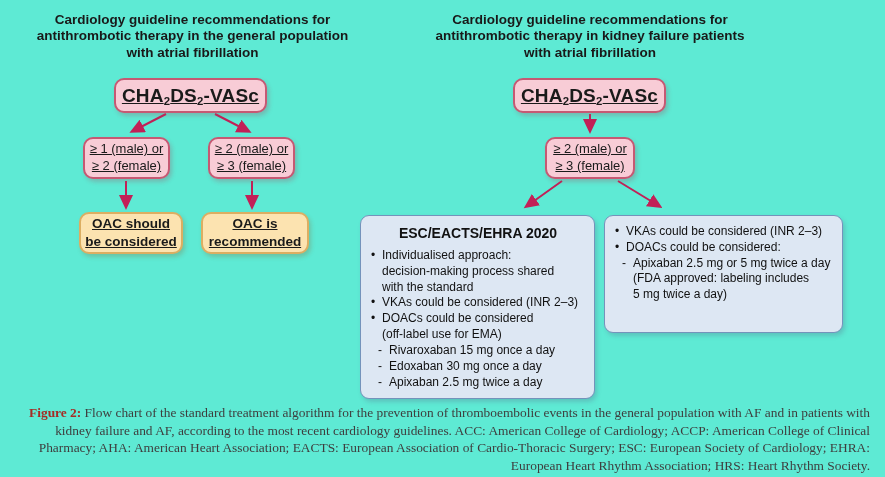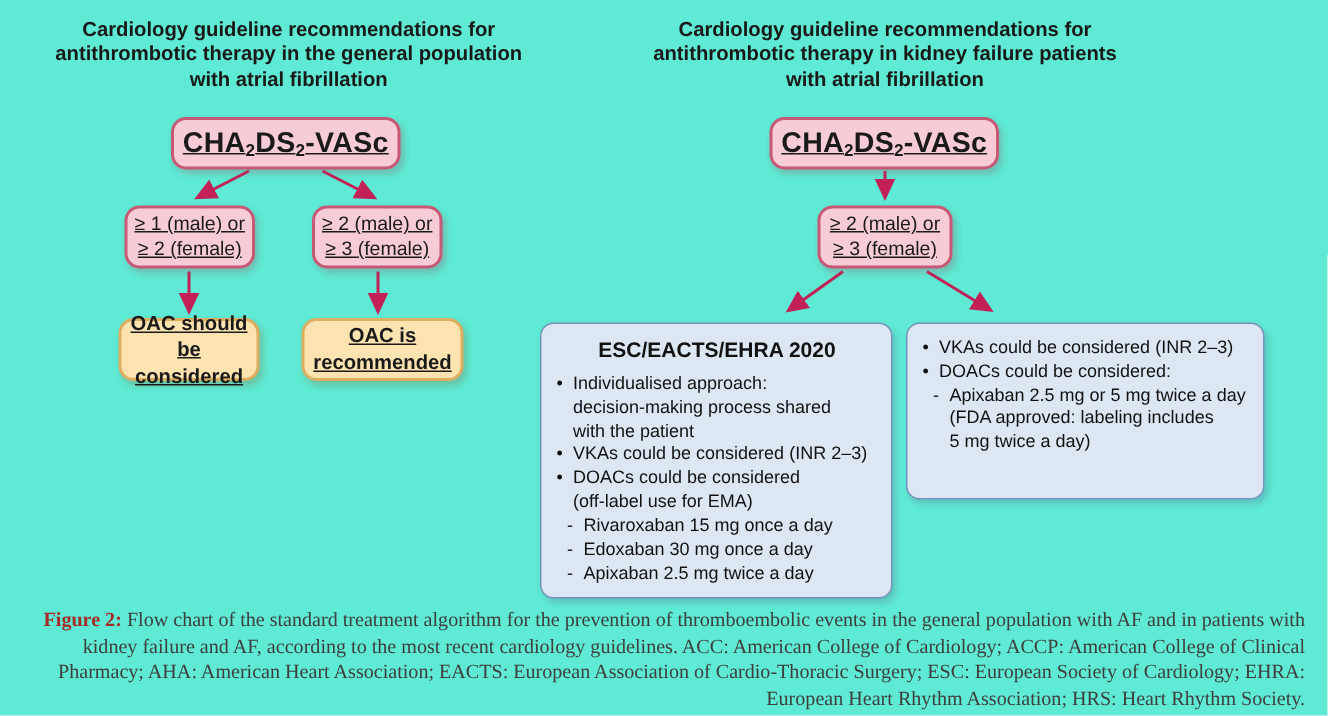--- a/index.html
+++ b/index.html
@@ -30,21 +30,21 @@
   .branch { font-size:13px; line-height:1.3; white-space:pre-line; }
   .branch-l1 { left:83px;  top:137px; width:87px;  height:42px; }
   .branch-l2 { left:208px; top:137px; width:87px;  height:42px; }
   .branch-r  { left:545px; top:137px; width:90px;  height:42px; }
 
   .orange {
     background:#fce3b0; border:2px solid #dcae62; border-radius:10px;
     font-weight:bold; font-size:13.5px; line-height:1.3; white-space:pre-line;
     box-shadow:2px 3px 4px rgba(140,110,60,0.30);
   }
-  .orange-1 { left:79px;  top:212px; width:94px; height:42px; }
+  .orange-1 { left:79px;  top:212px; width:104px; height:42px; }
   .orange-2 { left:201px; top:212px; width:108px; height:42px; }
 
   .blue {
     position:absolute; box-sizing:border-box; text-align:left;
     background:#dde7f3; border:1.5px solid #7493bb; border-radius:9px;
     padding:8px 9px 8px 10px; box-shadow:2px 3px 4px rgba(90,110,140,0.30);
   }
   .blue-esc { left:360px; top:215px; width:235px; min-height:174px; }
   .blue-aha { left:604px; top:215px; width:239px; min-height:118px; }
   .blue-title { text-align:center; font-weight:bold; font-size:14px; margin:1px 0 7px 0; color:#111; }
@@ -108,21 +108,21 @@
 be considered</div>
   <div class="box orange orange-2">OAC is
 recommended</div>
 
   <div class="blue blue-esc">
     <div class="blue-title">ESC/EACTS/EHRA 2020</div>
     <div class="blue-item">
       <span class="marker">•</span>
       <span class="itext">Individualised approach:
 decision-making process shared
-with the patient</span>
+with the standard</span>
     </div>
     <div class="blue-item">
       <span class="marker">•</span>
       <span class="itext">VKAs could be considered (INR 2–3)</span>
     </div>
     <div class="blue-item">
       <span class="marker">•</span>
       <span class="itext">DOACs could be considered
 (off-label use for EMA)</span>
     </div>

